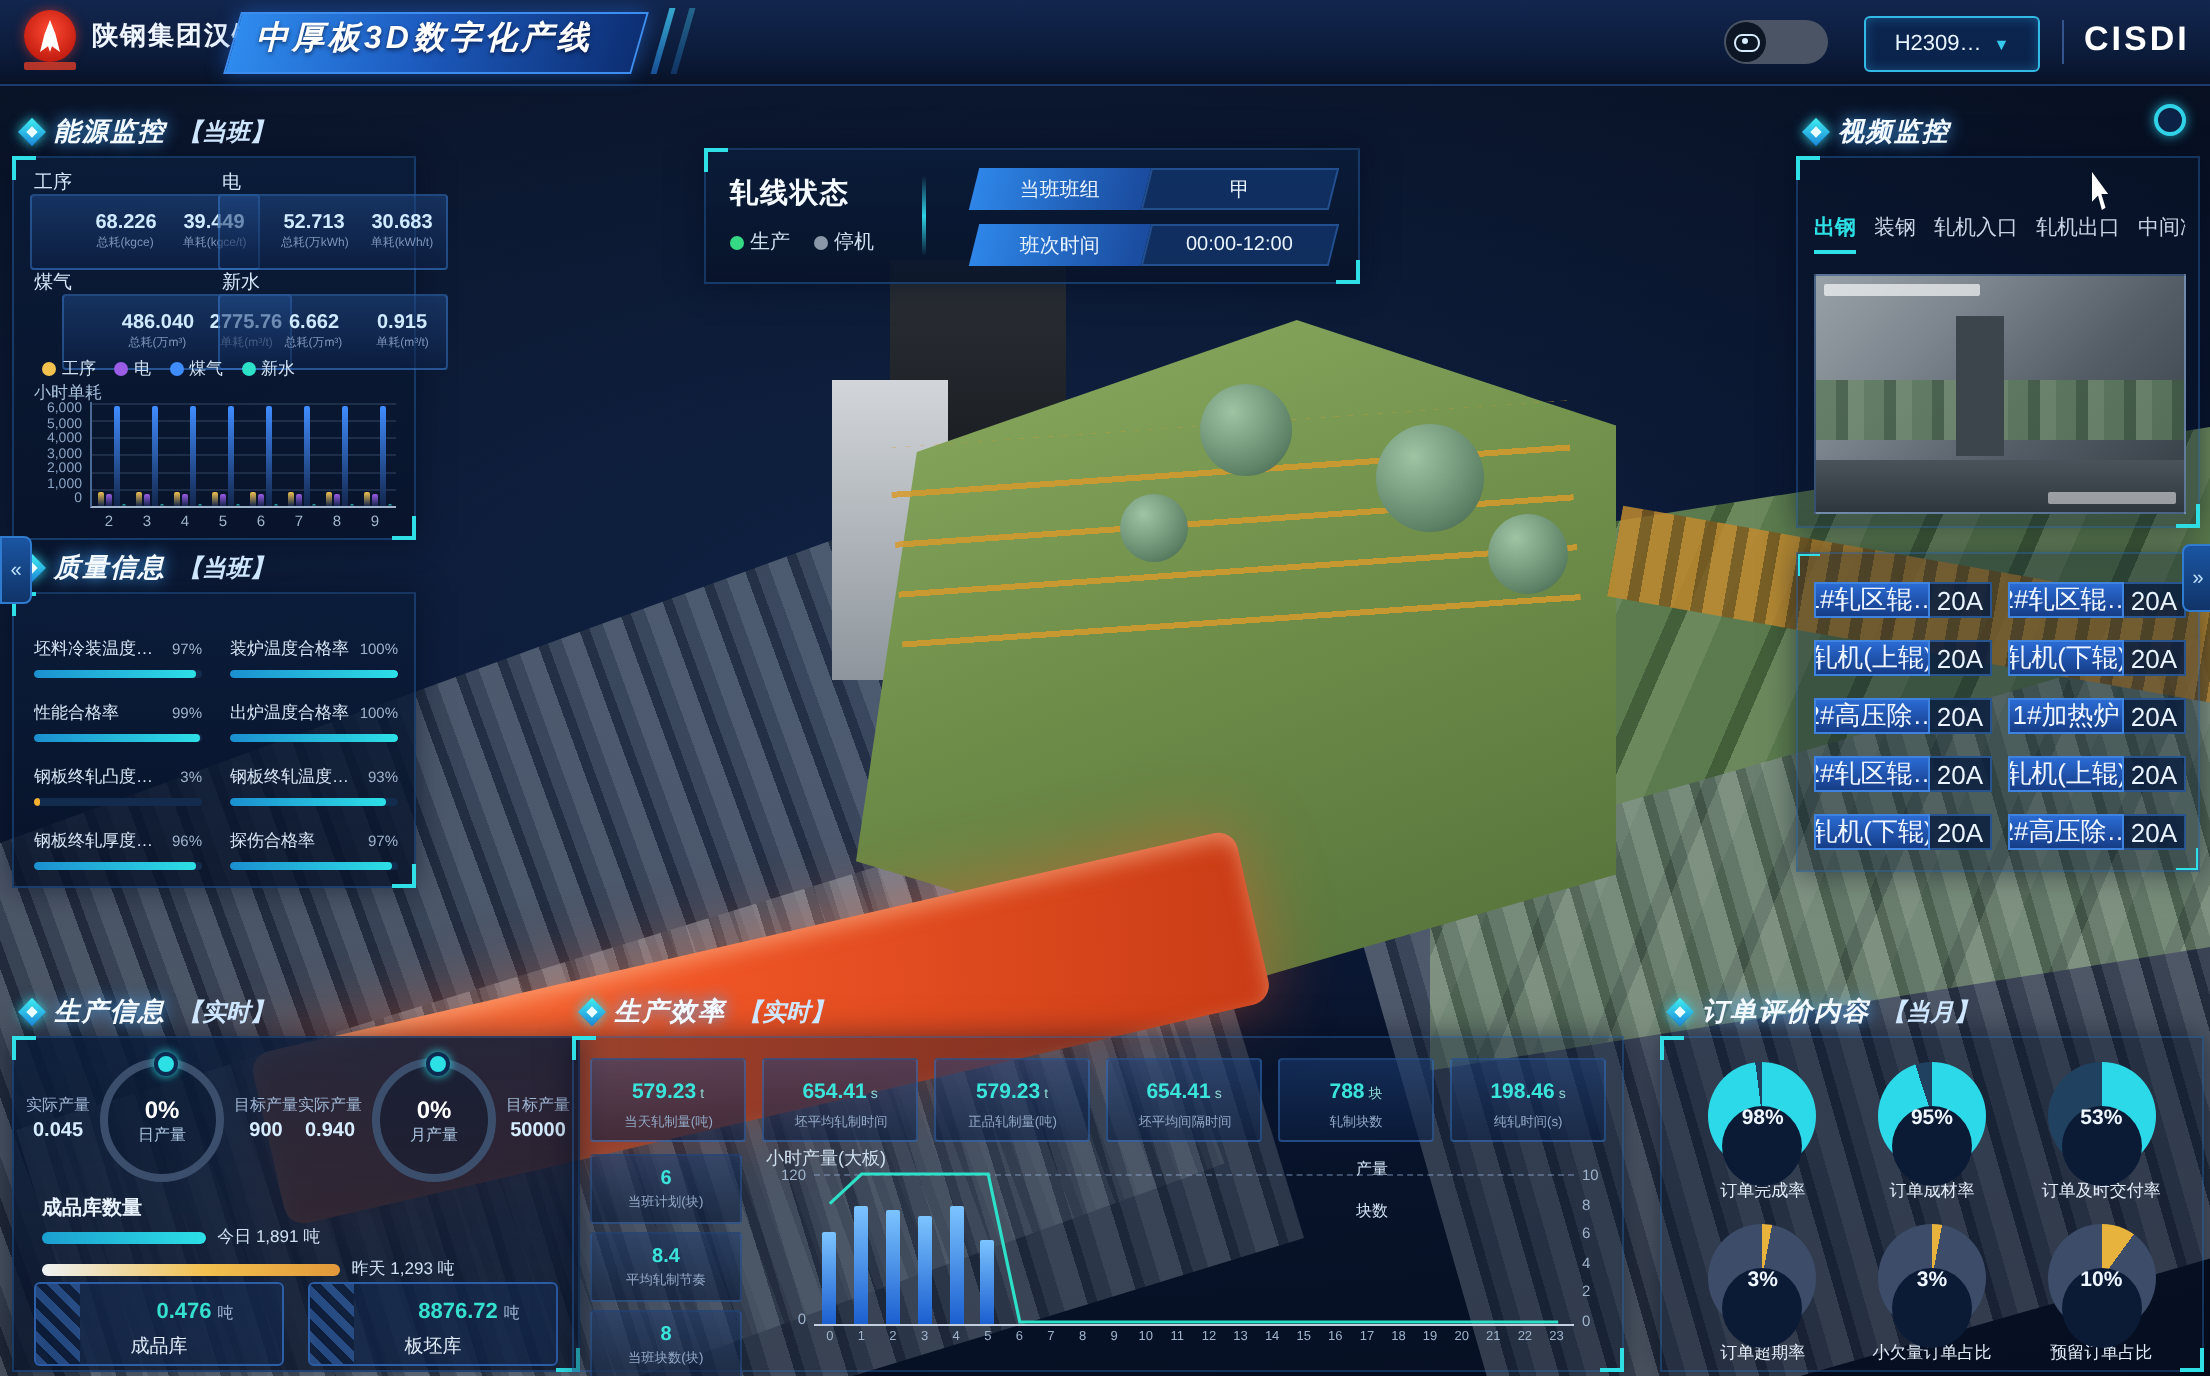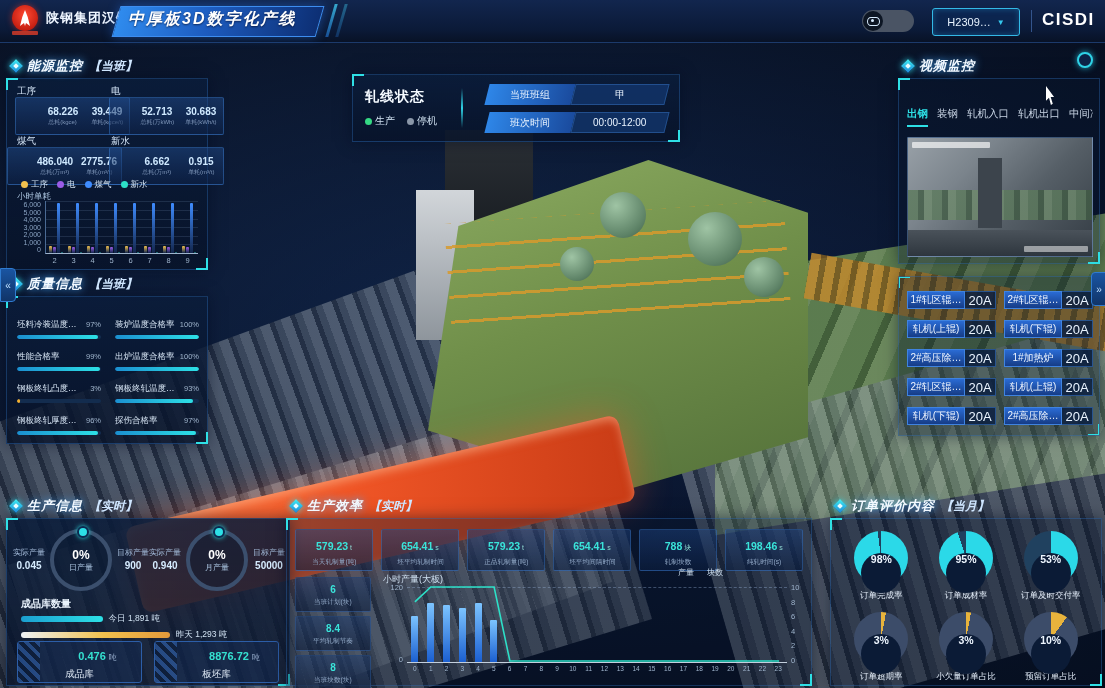--- a/index.html
+++ b/index.html
@@ -123,21 +123,21 @@
   .vid .m1{position:absolute;left:0;top:52px;width:184px;height:30px;background:repeating-linear-gradient(90deg,#5c7a5c 0 10px,#415c44 10px 16px,#6e8a6c 16px 24px);opacity:.8;}
   .vid .m2{position:absolute;left:70px;top:20px;width:24px;height:70px;background:#3c444c;}
   .vid .m3{position:absolute;left:0;top:92px;width:184px;height:26px;background:linear-gradient(180deg,#4a525a,#2e363e);}
   .vid .o1{position:absolute;left:4px;top:4px;width:78px;height:6px;background:rgba(255,255,255,.65);border-radius:1px;}
   .vid .o2{position:absolute;right:4px;bottom:4px;width:64px;height:6px;background:rgba(255,255,255,.5);border-radius:1px;}
   .collapse-dot{position:absolute;left:1077px;top:52px;width:12px;height:12px;border-radius:50%;z-index:31;
     border:2px solid #2fd2e6;background:#0c2246;box-shadow:0 0 6px rgba(40,200,230,.8);cursor:pointer;}
   
   .dev-grid{position:absolute;left:8px;top:30px;width:186px;display:grid;grid-template-columns:1fr 1fr;column-gap:8px;row-gap:11px;}
   .dev-cell{display:flex;height:18px;cursor:pointer;}
-  .dev-label{width:56px;font-size:10px;color:#f0f6ff;display:flex;align-items:center;justify-content:center;
+  .dev-label{width:56px;font-size:13px;color:#f0f6ff;display:flex;align-items:center;justify-content:center;
     background:linear-gradient(180deg,#2a6bd4,#163c86);border:1px solid #3f83e0;white-space:nowrap;overflow:hidden;}
   .dev-value{flex:1;font-size:13px;color:#eaf4ff;display:flex;align-items:center;justify-content:center;
     background:rgba(10,30,64,.85);border:1px solid #28548f;border-left:none;}
   
   .g-row{position:absolute;left:6px;top:20px;width:270px;display:flex;align-items:center;justify-content:space-between;}
   .g-cluster{display:flex;align-items:center;gap:5px;}
   .g-side{display:flex;flex-direction:column;align-items:center;line-height:1.4;}
   .g-slab{font-size:8px;color:#9fb6d4;white-space:nowrap;}
   .g-sval{font-size:10px;font-weight:bold;color:#d6ecff;}
   .pring{width:54px;height:54px;border:4px solid #3b4f6d;border-radius:50%;position:relative;
@@ -309,21 +309,21 @@
           </div>
           <div class="e-col">
             <span class="e-val">30.683</span>
             <span class="e-lab">单耗(kWh/t)</span>
           </div>
         </div>
       </div>
 
       <div>
         <div class="e-name" style="left: 10px; top: 56px;">煤气</div>
-        <div class="e-box" style="left: 0; top: 68px;">
+        <div class="e-box" style="left: 24px; top: 68px;">
           <div class="e-col">
             <span class="e-val">486.040</span>
             <span class="e-lab">总耗(万m³)</span>
           </div>
           <div class="e-col">
             <span class="e-val">2775.76</span>
             <span class="e-lab">单耗(m³/t)</span>
           </div>
         </div>
       </div>
@@ -703,21 +703,21 @@
         <span class="mini-val">8.4</span>
         <span class="mini-lab">平均轧制节奏</span>
       </div>
 
       <div class="mini">
         <span class="mini-val">8</span>
         <span class="mini-lab">当班块数(块)</span>
       </div>
     </div>
   <div class="chart-title" style="left:96px;top:54px;font-size:9px;color:#cfe0f0;">小时产量(大板)</div>
-  <div class="h-leg" style="top:48px;">
+  <div class="h-leg" style="top:60px;flex-direction:column;">
     <span><span class="bdot"></span><span>产量</span></span>
     <span><span class="lseg"></span><span>块数</span></span>
   </div>
   <span class="h-ytl" style="top:64px;">120</span>
   <span class="h-ytl" style="top:136px;">0</span>
   <div class="h-plot" style="top:68px;" id="hour-bars">
       <div class="h-slot">
         <div class="h-bar" style="height: 46.25px;"></div>
       </div>
       <div class="h-slot">

